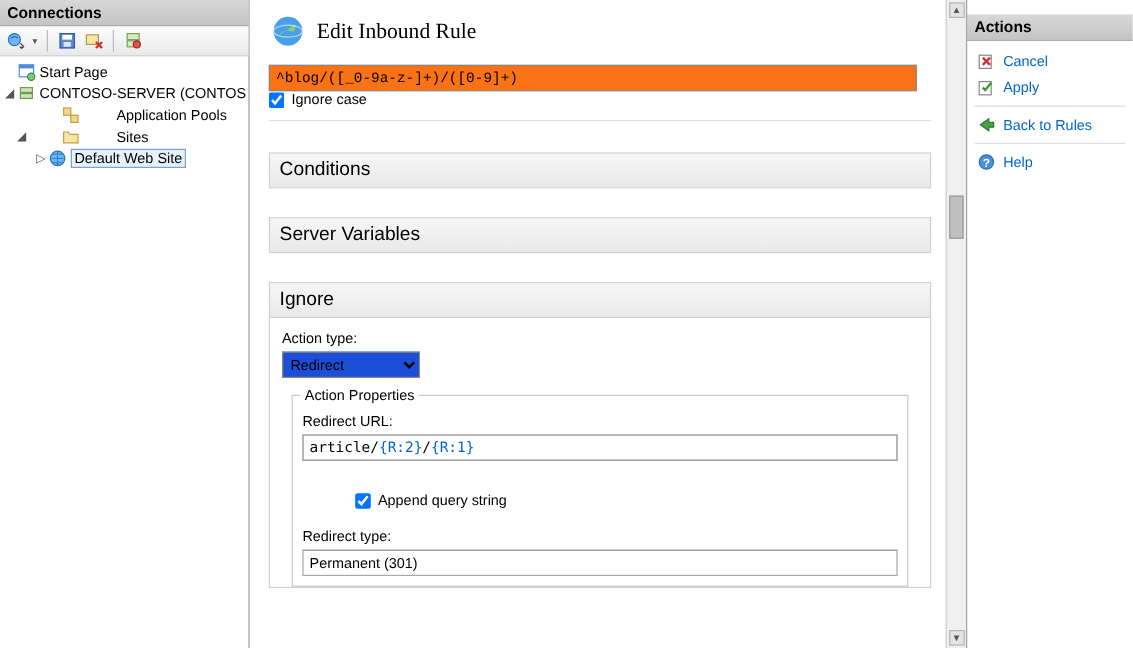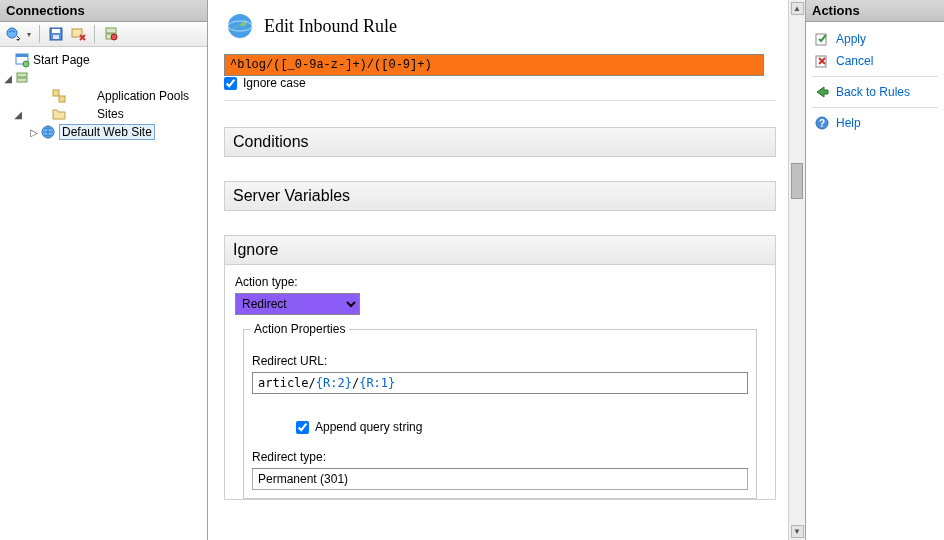--- a/index.html
+++ b/index.html
@@ -75,34 +75,34 @@
 .section-head{
   background:linear-gradient(#f6f6f6,#e9e9e9);
   border:1px solid #d0d0d0;
   padding:5px 8px;
   font-size:16px;
   margin-bottom:0;
 }
 .group{border:1px solid #d0d0d0;border-top:none;padding:0;}
 .group-body{padding:10px 10px 0 10px;}
 .label{font-size:12px;margin-bottom:4px;display:block;}
-select.action-type{width:125px;padding:2px;border:1px solid #888;font-size:12px;background:#8b5cf6;}
+select.action-type{width:115px;padding:2px;border:1px solid #888;font-size:12px;background:#1d4ed8;}
 .inner-fieldset{
-  border:1px solid #c8c8c8; margin:14px 8px 0 8px; padding:24px 8px 8px 8px; position:relative;
+  border:1px solid #c8c8c8; margin:14px 8px 0 8px; padding:14px 8px 8px 8px; position:relative;
 }
 .inner-fieldset .legend{position:absolute;top:-8px;left:6px;background:#fff;padding:0 4px;font-size:12px;}
 .redirect-url{
   width:100%;padding:3px 5px;border:1px solid #888;font-family:Consolas,monospace;font-size:12px;background:#fff;margin-bottom:2px;
 }
 .redirect-type{
   width:100%;padding:3px 5px;border:1px solid #aaa;border-top-color:#888;font-size:12px;background:#fff;
 }
 
 .actions{
-  width:138px; background:#fff;
+  width:138px; background:#fff;margin-top:12px;
 }
 .action-list{padding:6px 4px;}
 .action-item{display:flex;align-items:center;gap:6px;padding:3px 4px;color:#0066cc;cursor:pointer;}
 .action-item .aico{width:16px;height:16px;display:flex;align-items:center;justify-content:center;}
 .action-sep{height:1px;background:#ddd;margin:4px 2px;}
 svg{display:block;}
 input[type=checkbox]{width:13px;height:13px;}
 </style>
 </head>
 <body>
@@ -156,20 +156,21 @@
       <span>Start Page</span>
     </div>
     <div class="tree-row indent-0">
       <span class="toggle">◢</span>
       <span class="ico">
           <svg width="16" height="16">
             <rect x="3" y="3" width="10" height="4" fill="#cfe3c0" stroke="#6f9a50"></rect>
             <rect x="3" y="8" width="10" height="4" fill="#cfe3c0" stroke="#6f9a50"></rect>
           </svg>
         </span>
+      <span>CONTOSO-SERVER (CONTOS</span>
     </div>
     <div class="tree-row indent-1">
       <span class="toggle"></span>
       <span class="ico">
           <svg width="16" height="16">
             <rect x="2" y="2" width="6" height="6" fill="#f0d890" stroke="#c0a040"></rect>
             <rect x="8" y="8" width="6" height="6" fill="#f0d890" stroke="#c0a040"></rect>
           </svg>
         </span>
       <span>Application Pools</span>
@@ -262,34 +263,34 @@
   </div>
 </div>
 
 <div class="actions">
   <div class="panel-header">Actions</div>
   <div class="action-list">
     <div class="action-item">
       <span class="aico">
           <svg width="16" height="16">
             <rect x="2" y="3" width="10" height="11" fill="#fff" stroke="#888"></rect>
-            <path d="M5 8l2 2 5-6" stroke="#3a9a3a" stroke-width="2" fill="none"></path>
-          </svg>
-        </span>
-      <span>Apply</span>
+            <line x1="5" y1="5" x2="11" y2="11" stroke="#cc3333" stroke-width="2"></line>
+            <line x1="11" y1="5" x2="5" y2="11" stroke="#cc3333" stroke-width="2"></line>
+          </svg>
+        </span>
+      <span>Cancel</span>
     </div>
     <div class="action-item">
       <span class="aico">
           <svg width="16" height="16">
             <rect x="2" y="3" width="10" height="11" fill="#fff" stroke="#888"></rect>
-            <line x1="5" y1="5" x2="11" y2="11" stroke="#cc3333" stroke-width="2"></line>
-            <line x1="11" y1="5" x2="5" y2="11" stroke="#cc3333" stroke-width="2"></line>
-          </svg>
-        </span>
-      <span>Cancel</span>
+            <path d="M5 8l2 2 5-6" stroke="#3a9a3a" stroke-width="2" fill="none"></path>
+          </svg>
+        </span>
+      <span>Apply</span>
     </div>
     <div class="action-sep"></div>
     <div class="action-item">
       <span class="aico">
           <svg width="16" height="16">
             <path d="M10 3 L3 8 L10 13 L10 10 L14 10 L14 6 L10 6 Z" fill="#4aa04a" stroke="#2a7a2a"></path>
           </svg>
         </span>
       <span>Back to Rules</span>
     </div>

